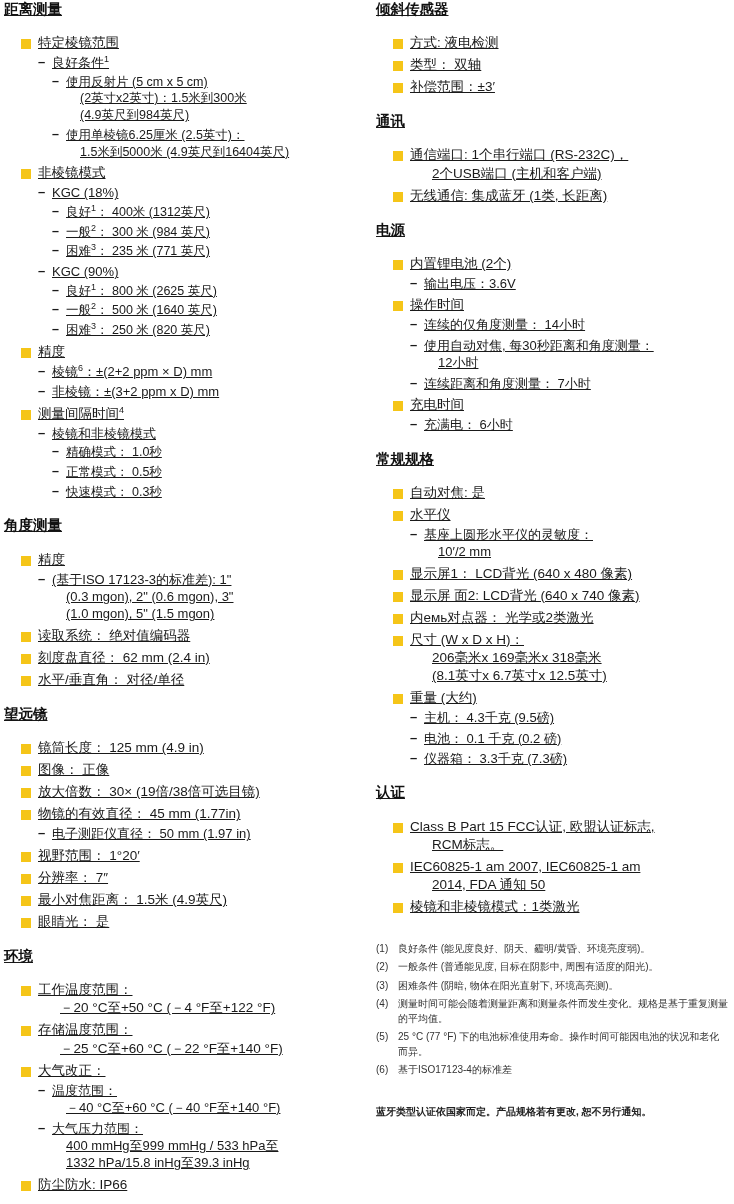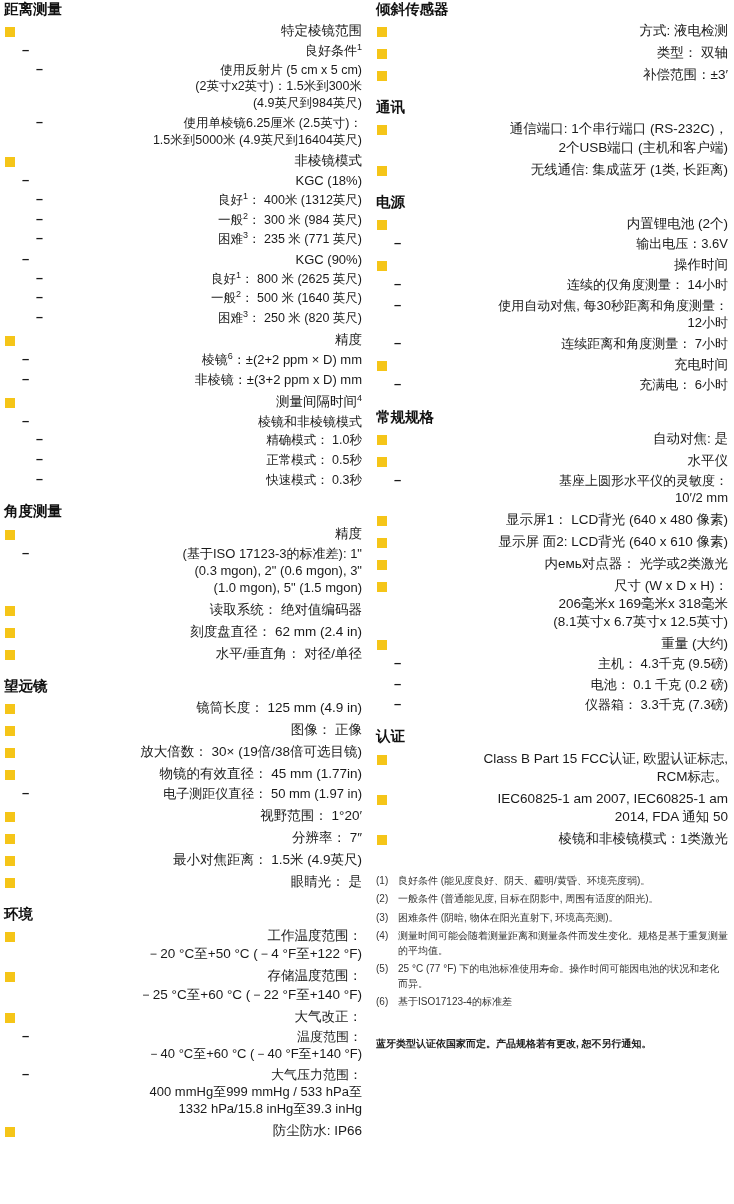--- a/index.html
+++ b/index.html
@@ -40,28 +40,28 @@
   h2.sec {
     font-size: 14.5px;
     font-weight: bold;
     margin: 0 0 4px 0;
     padding: 0;
     line-height: 1.25;
     color: #111;
   }
   .sec-block {
     margin-bottom: 14px;
+    text-decoration: underline;
   }
 
   
   ul.l1 {
     list-style: none;
-    margin: 0;
-    padding: 0;
-    text-align: right;
+    margin: 16px;
+    padding: 0;
   }
   ul.l1 > li {
     position: relative;
     padding-left: 18px;
     margin: 0 0 4px 0;
     line-height: 1.34;
     font-size: 13.5px;
   }
   ul.l1 > li > .sq {
     position: absolute;
@@ -268,21 +268,21 @@
             </ul>
           </div>
           <div class="sec-block">
             <h2 class="sec">常规规格</h2>
             <ul class="l1">
               <li><span class="sq"></span><span>自动对焦: 是</span></li>
               <li><span class="sq"></span><span>水平仪</span><ul class="l2">
                   <li><span class="dash">–</span><span>基座上圆形水平仪的灵敏度：</span><span class="sub-ind2">10′/2 mm</span></li>
                 </ul></li>
               <li><span class="sq"></span><span>显示屏1：  LCD背光 (640 x 480 像素)</span></li>
-              <li><span class="sq"></span><span>显示屏 面2: LCD背光 (640 x 610 像素)</span></li>
+              <li><span class="sq"></span><span>显示屏 面2: LCD背光 (640 x 740 像素)</span></li>
               <li><span class="sq"></span><span>内емь对点器：  光学或2类激光</span></li>
               <li><span class="sq"></span><span>尺寸 (W x D x H)：</span><span class="sub-ind">206毫米x 169毫米x 318毫米</span><span class="sub-ind">(8.1英寸x 6.7英寸x 12.5英寸)</span></li>
               <li><span class="sq"></span><span>重量 (大约)</span><ul class="l2">
                   <li><span class="dash">–</span><span>主机：  4.3千克 (9.5磅)</span></li>
                   <li><span class="dash">–</span><span>电池：  0.1 千克 (0.2 磅)</span></li>
                   <li><span class="dash">–</span><span>仪器箱：  3.3千克 (7.3磅)</span></li>
                 </ul></li>
             </ul>
           </div>
           <div class="sec-block">

